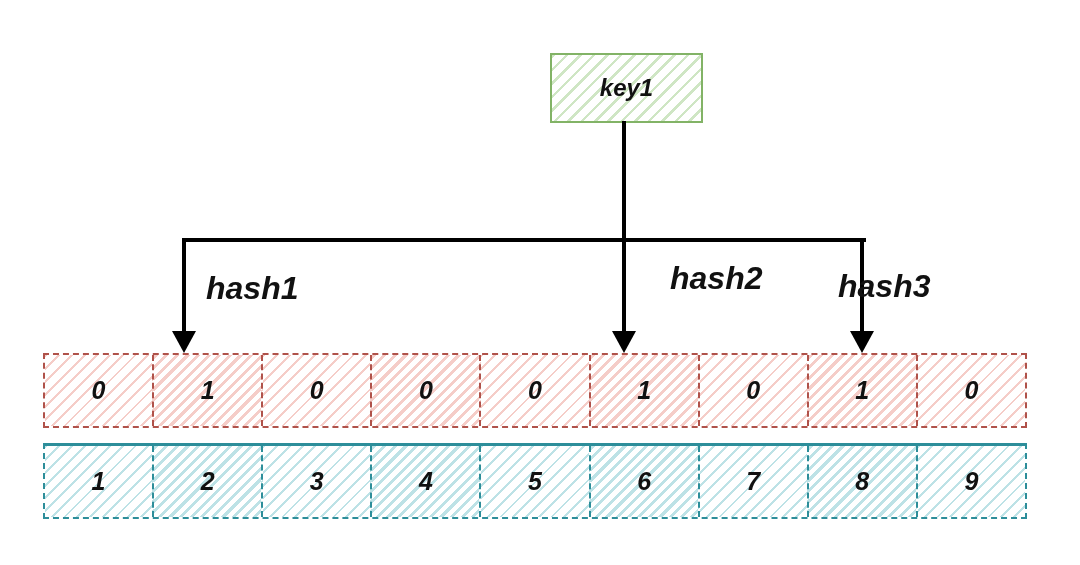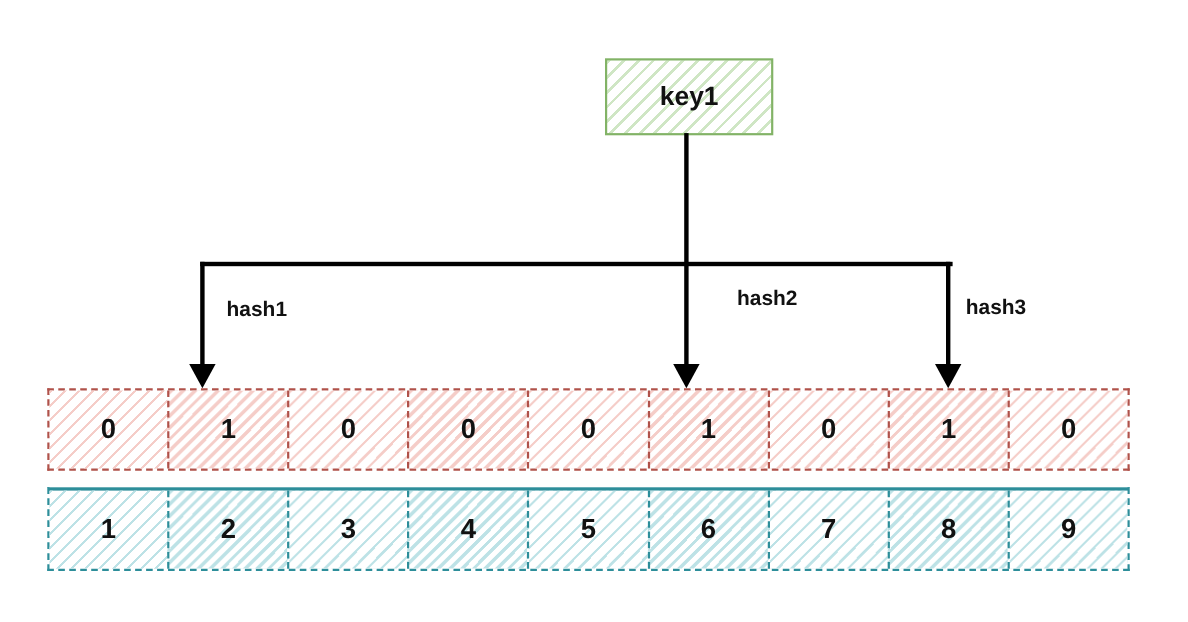--- a/index.html
+++ b/index.html
@@ -15,21 +15,21 @@
   }
   * { box-sizing: border-box; }
   html, body { margin: 0; padding: 0; }
   body {
     width: 1080px; height: 565px;
     background: var(--background);
     font-family: "Liberation Sans", "DejaVu Sans", sans-serif;
     color: var(--text);
     overflow: hidden;
   }
-  .canvas { position: relative; width: 896px; height: 565px; }
+  .canvas { position: relative; width: 896px; height: 565px; font-style: italic; }
 
   
   .key-box {
     position: absolute; left: 550px; top: 53px; width: 153px; height: 70px;
     border: 2.5px solid var(--key-border);
     background: repeating-linear-gradient(135deg, var(--key-hatch) 0 2.5px, transparent 2.5px 9.5px);
     display: flex; align-items: center; justify-content: center;
     font-size: 24px; font-weight: 700;
   }
 
@@ -45,26 +45,26 @@
     border-left: 12px solid transparent;
     border-right: 12px solid transparent;
     border-top: 22px solid var(--connector);
   }
   .ah1 { left: 172px; top: 331px; }
   .ah2 { left: 612px; top: 331px; }
   .ah3 { left: 850px; top: 331px; }
 
   
   .hash-label {
-    position: absolute; font-size: 19px; font-weight: 700; line-height: 1;
+    position: absolute; font-size: 32px; font-weight: 700; line-height: 1;
     white-space: nowrap;
   }
   .hl1 { left: 206px; top: 272px; }
   .hl2 { left: 670px; top: 262px; }
-  .hl3 { left: 878px; top: 270px; }
+  .hl3 { left: 838px; top: 270px; }
 
   
   .row {
     position: absolute; left: 43px; width: 984px; height: 75px;
     display: flex;
   }
   .bit-row {
     top: 353px;
     border: 2.5px dashed var(--bit-border);
   }

